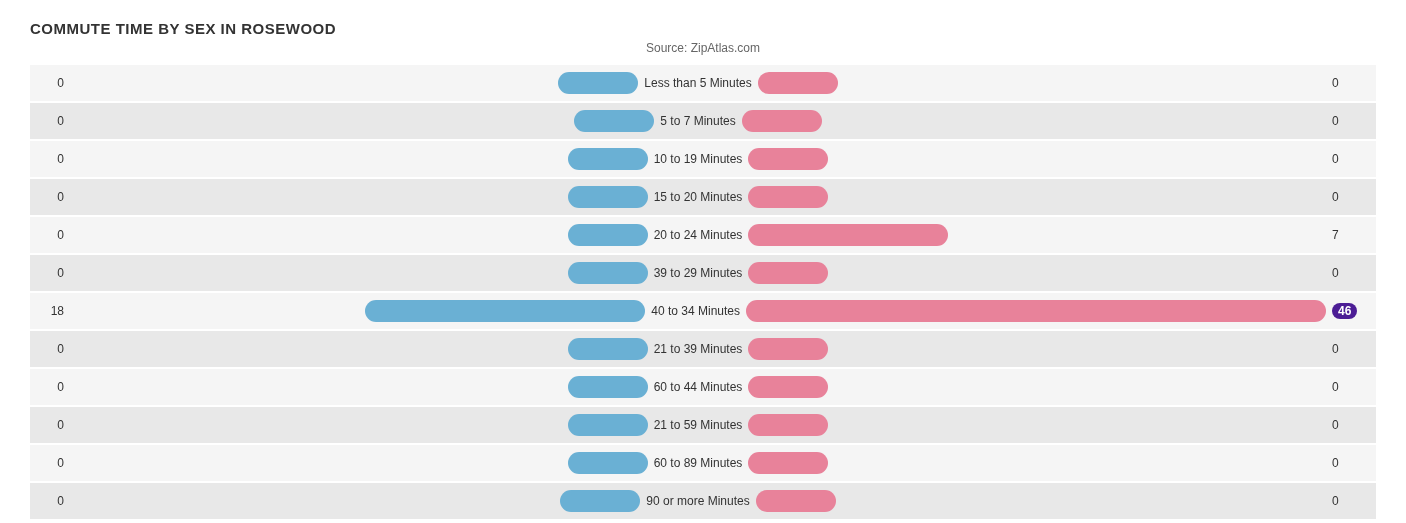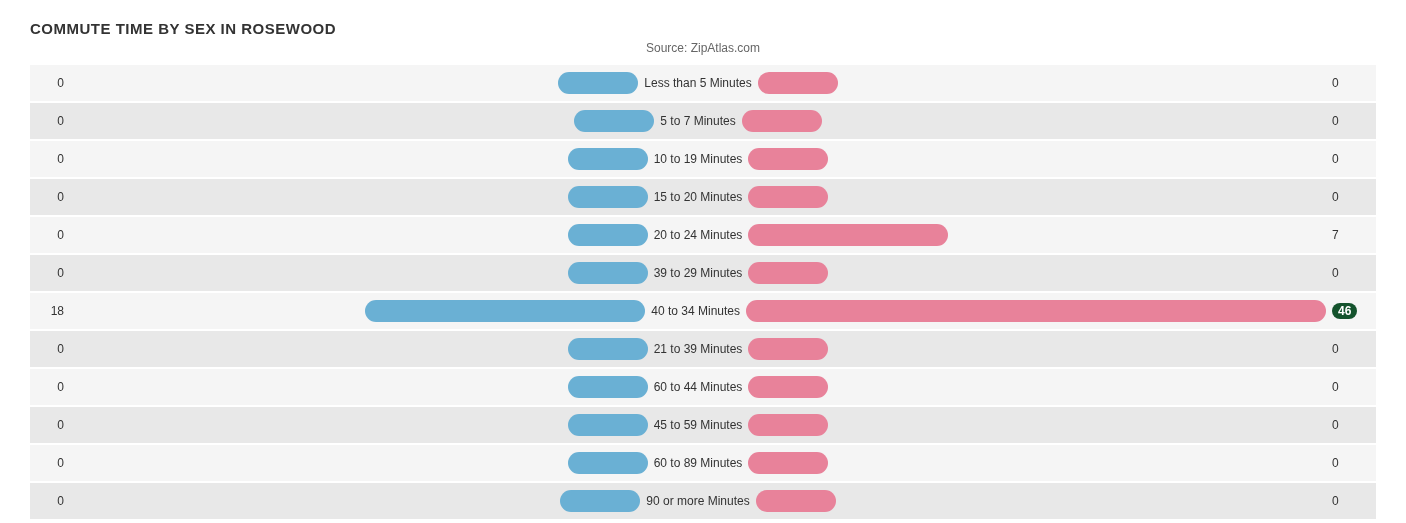--- a/index.html
+++ b/index.html
@@ -89,21 +89,21 @@
     }
     .right-val {
       width: 50px;
       text-align: left;
       font-size: 12px;
       color: #333;
       padding-left: 6px;
       flex-shrink: 0;
     }
     .val-badge {
-      background: #14532d;
+      background: #4c1d95;
       color: #fff;
       border-radius: 10px;
       padding: 1px 6px;
       font-size: 12px;
       font-weight: bold;
     }
   </style>
 </head>
 <body>
 
@@ -228,21 +228,21 @@
         <div class="bar bar-female" style="width: 80px;"></div>
       </div>
       <div class="right-val">0</div>
     </div>
     <div class="row">
       <div class="left-val">0</div>
       <div class="male-bar-wrap">
         <div class="bar bar-male" style="width: 80px;"></div>
       </div>
       <div class="label-box">
-        <span class="label-text">45 to 59 Minutes</span>
+        <span class="label-text">21 to 59 Minutes</span>
       </div>
       <div class="female-bar-wrap">
         <div class="bar bar-female" style="width: 80px;"></div>
       </div>
       <div class="right-val">0</div>
     </div>
     <div class="row">
       <div class="left-val">0</div>
       <div class="male-bar-wrap">
         <div class="bar bar-male" style="width: 80px;"></div>

